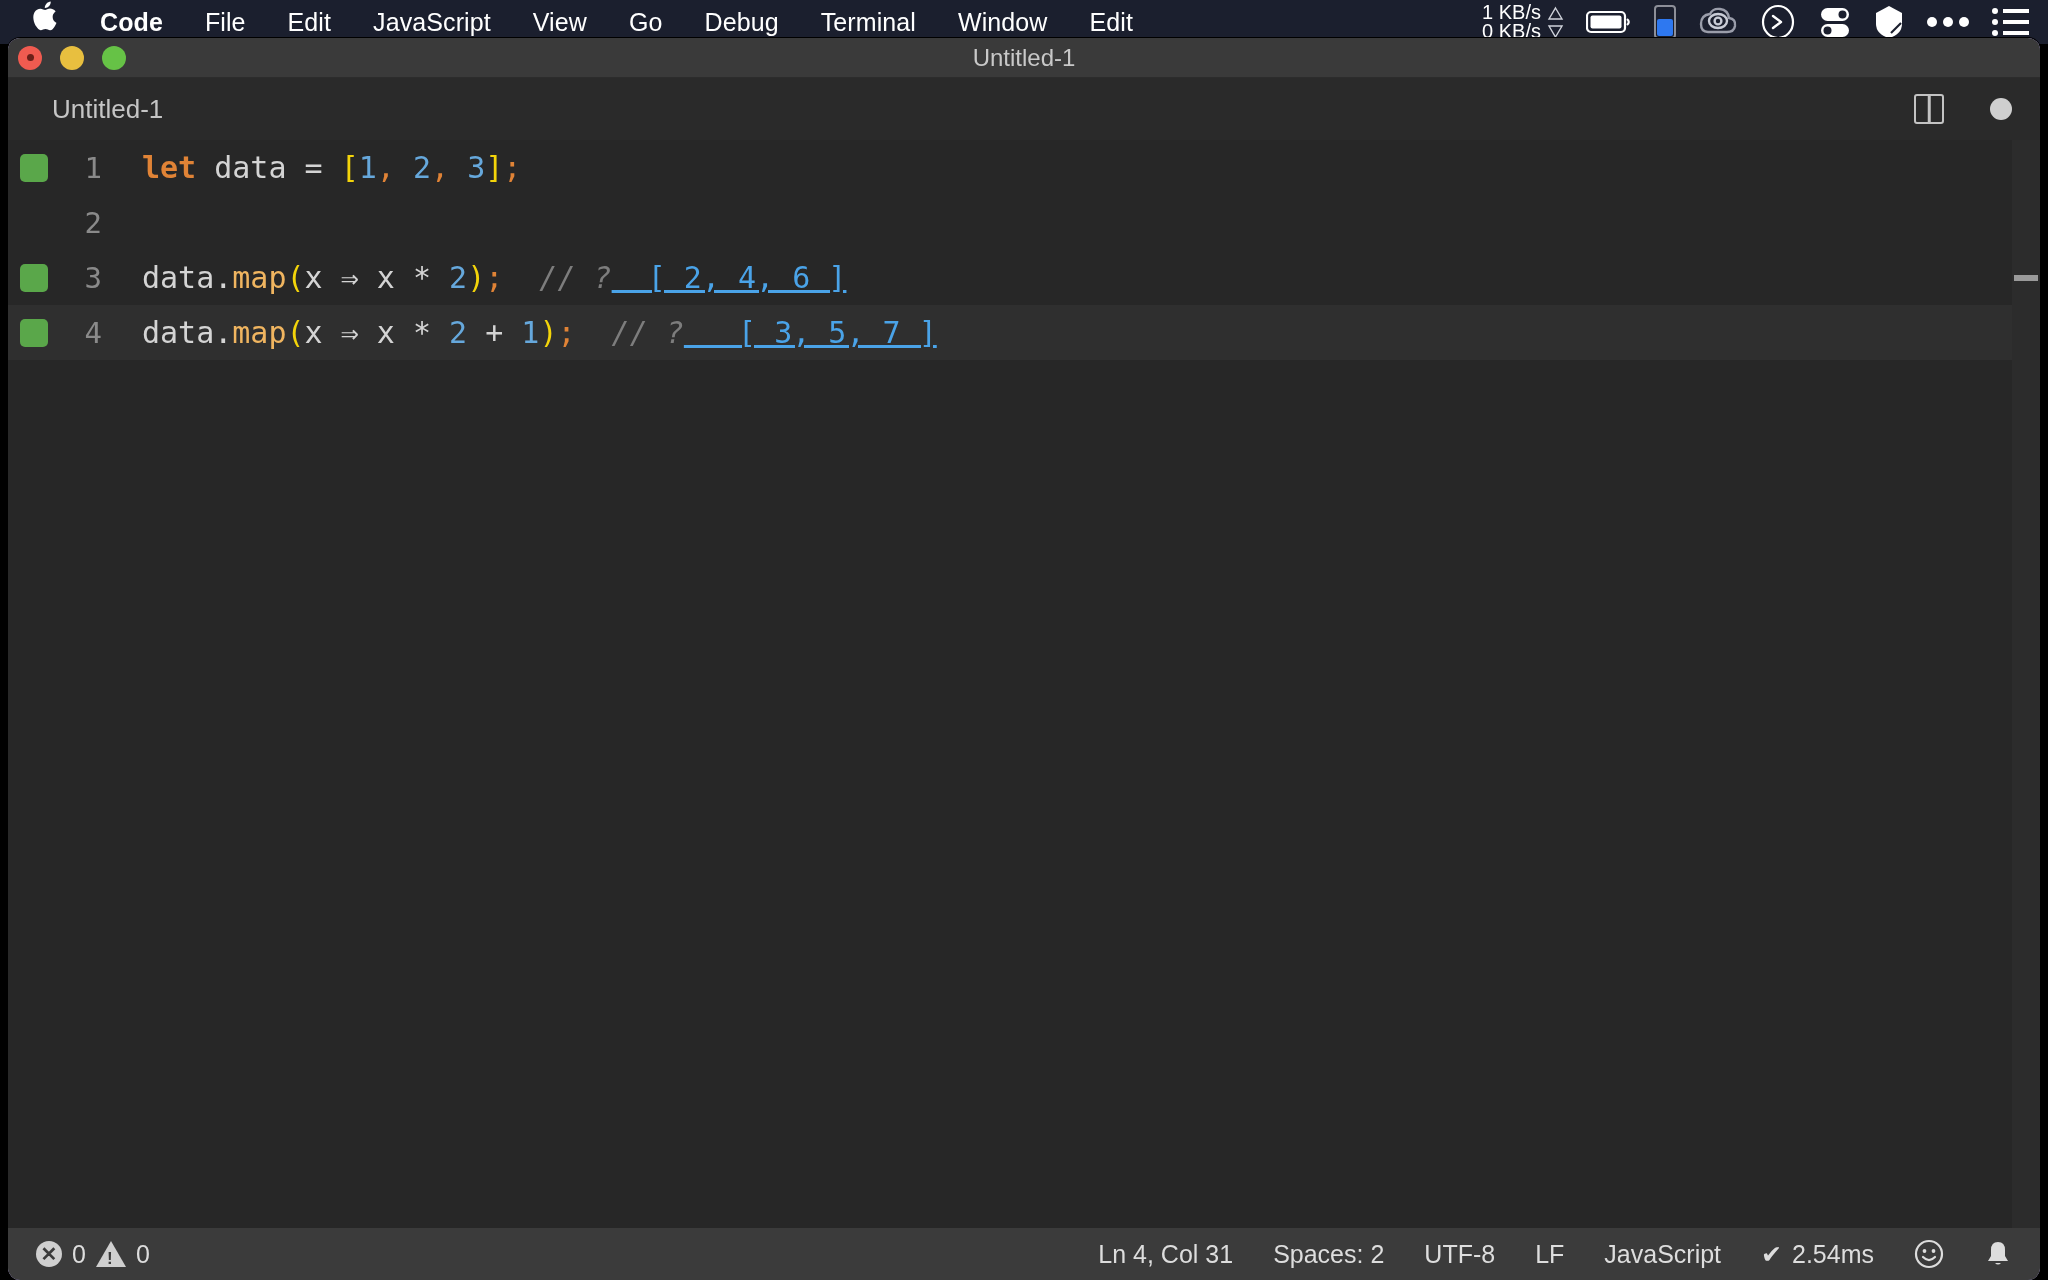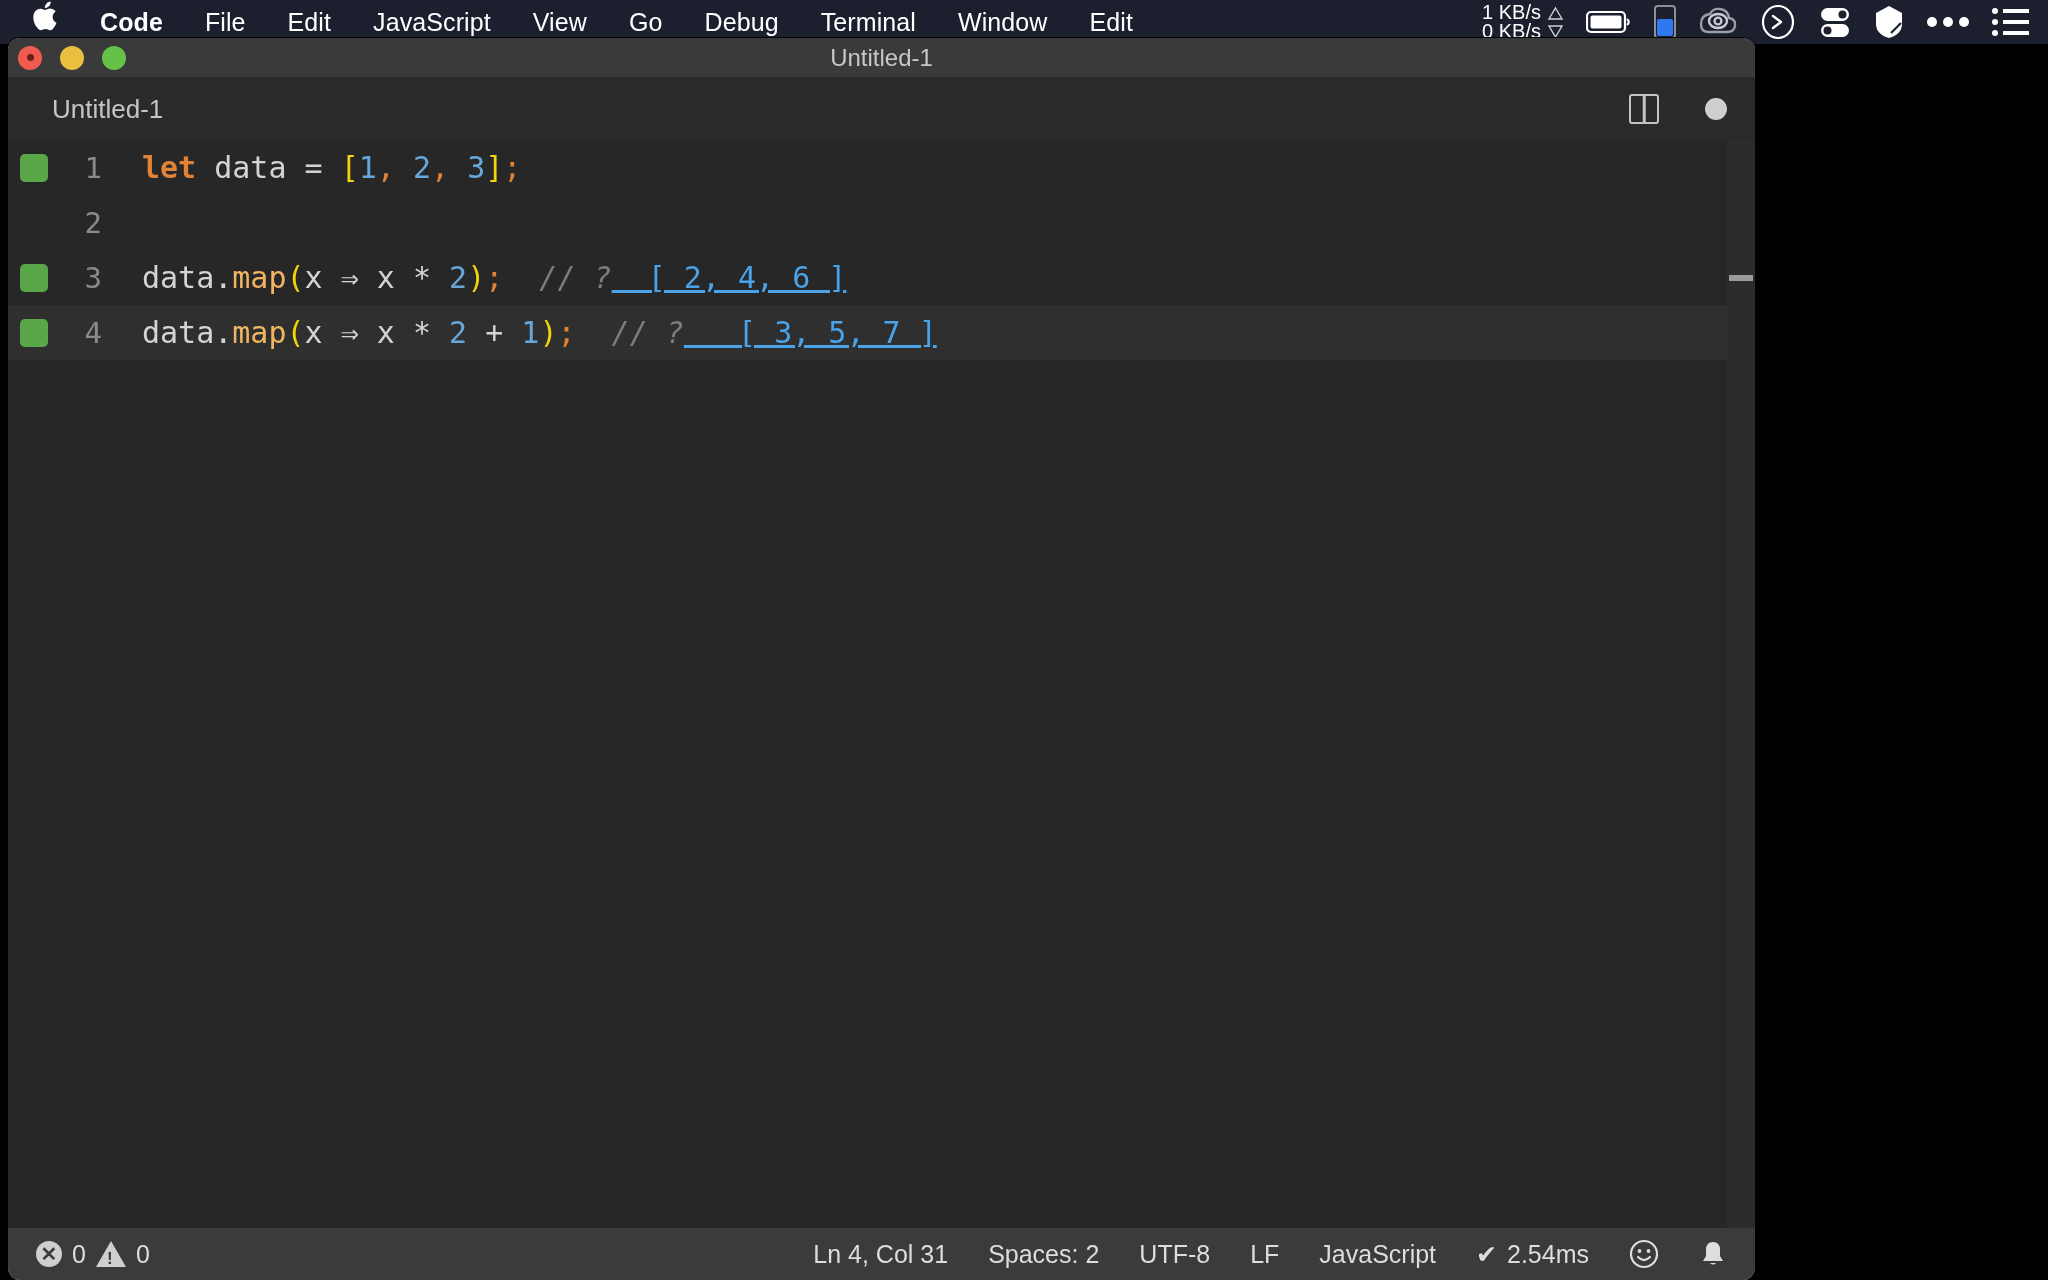--- a/index.html
+++ b/index.html
@@ -38,21 +38,21 @@
   }
   .net-nums{
     font-size:20px; line-height:19px; text-align:right; color:#fff;
     font-family:"Liberation Sans", sans-serif;
   }
   .net-arrows{ display:flex; flex-direction:column; gap:1px; color:#cfd2da; }
   .ico{ display:flex; align-items:center; justify-content:center; }
 
   
   #window{
-    position:absolute; left:8px; top:38px; width:1747px; height:1242px;
+    position:absolute; left:8px; top:38px; width:2032px; height:1242px;
     background:#c4b5fd; border-radius:12px; overflow:hidden;
     box-shadow:0 0 0 1px #000;
   }
   #titlebar{
     position:relative; height:40px; width:100%;
     background:#3a3a3a;
     border-bottom:1px solid #2c2c2c;
     display:flex; align-items:center;
   }
   .traffic{ display:flex; gap:18px; margin-left:10px; }

